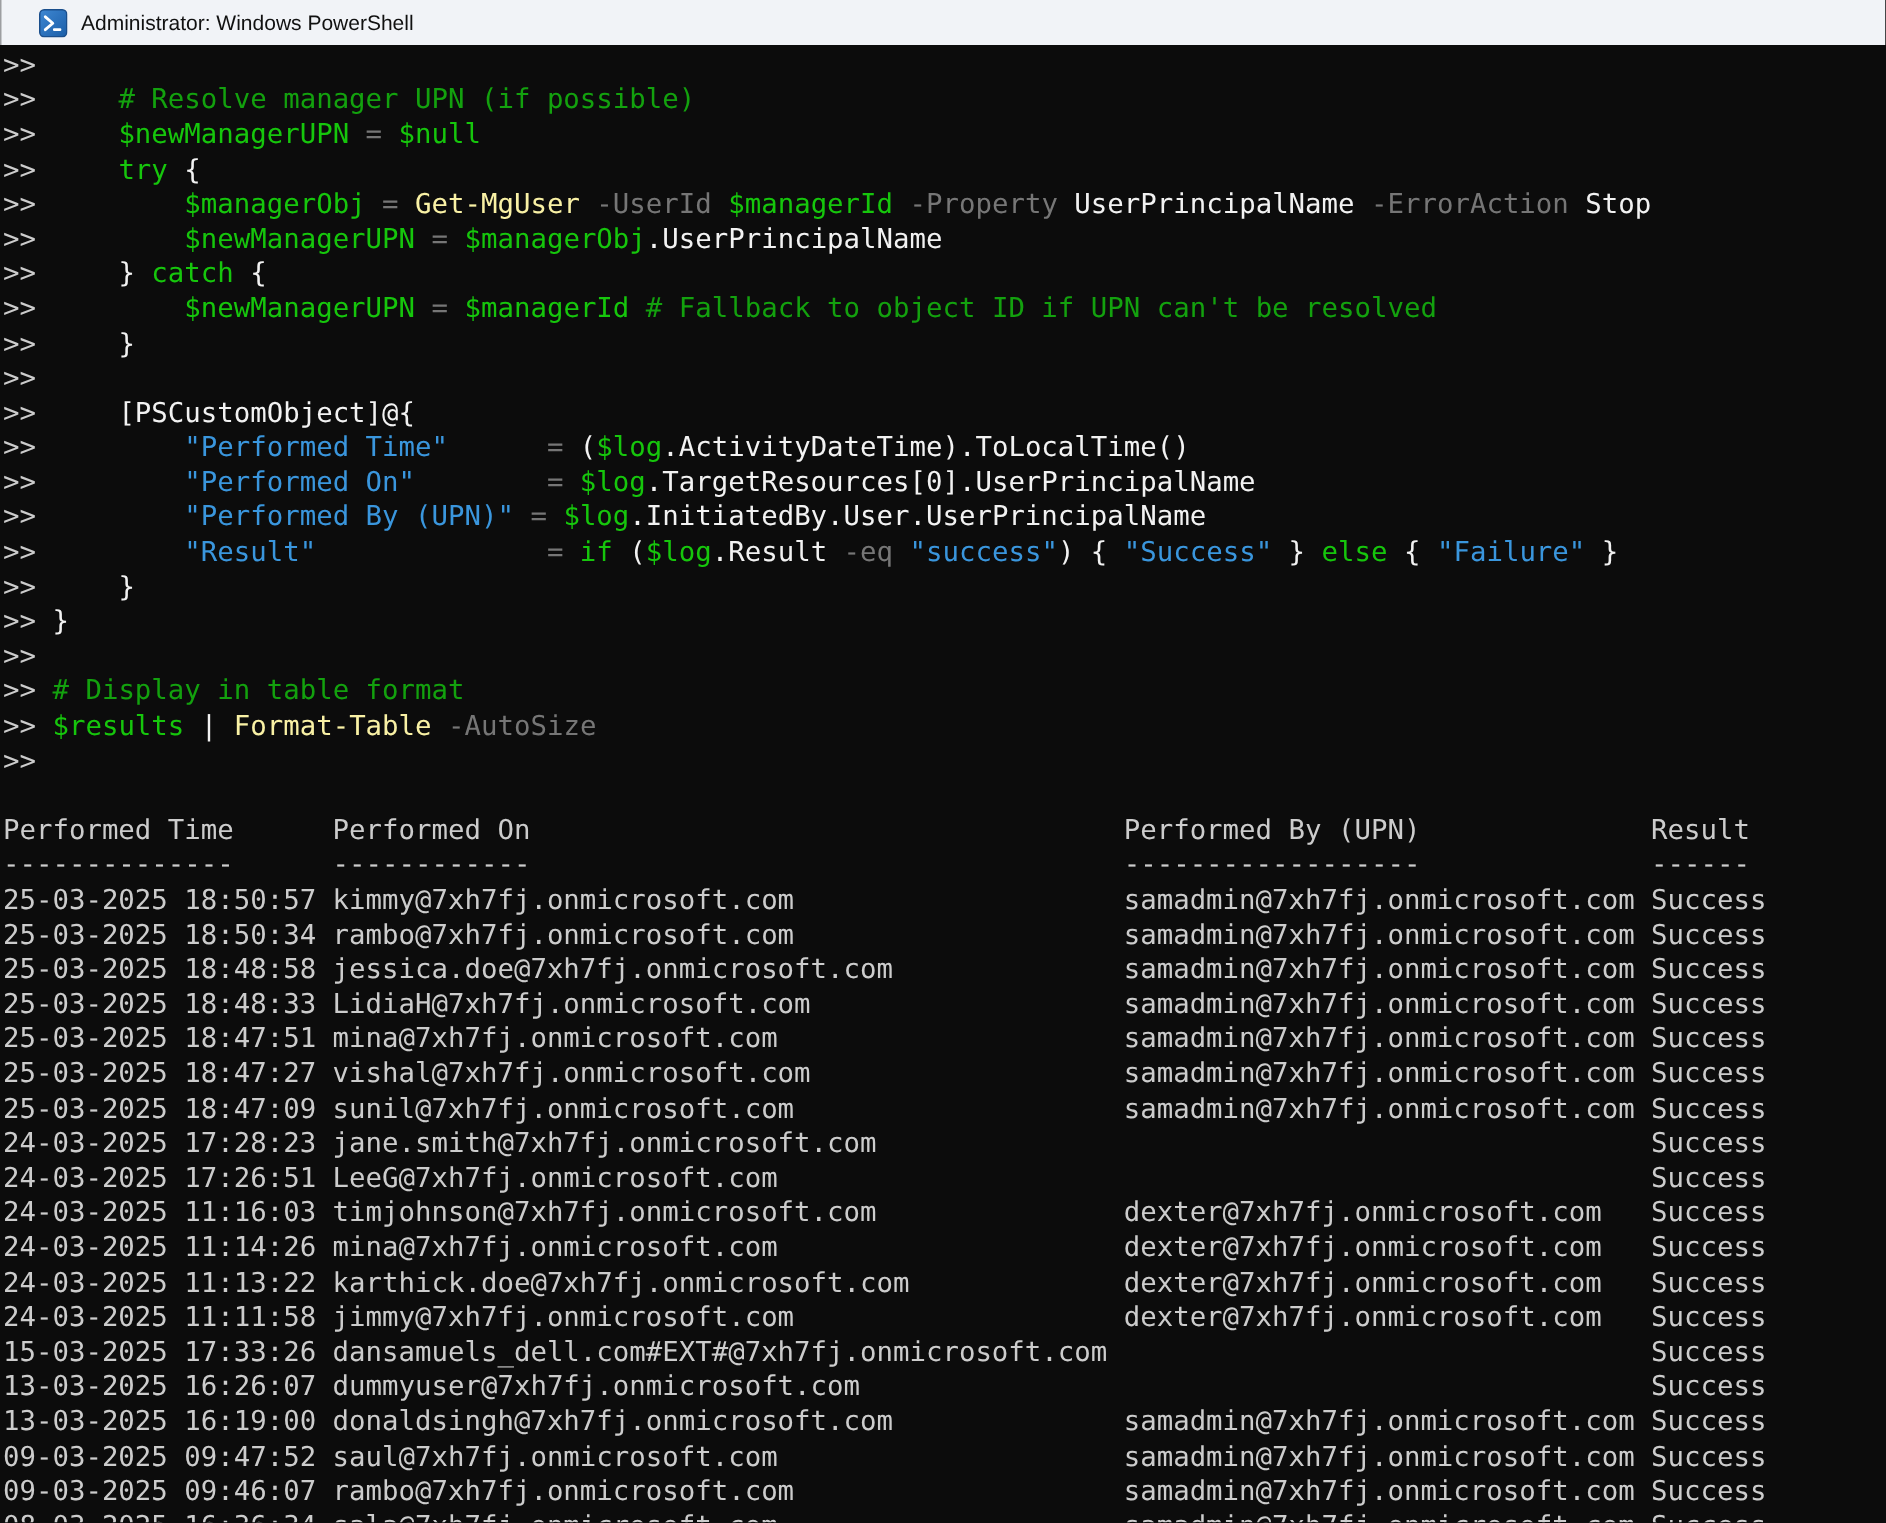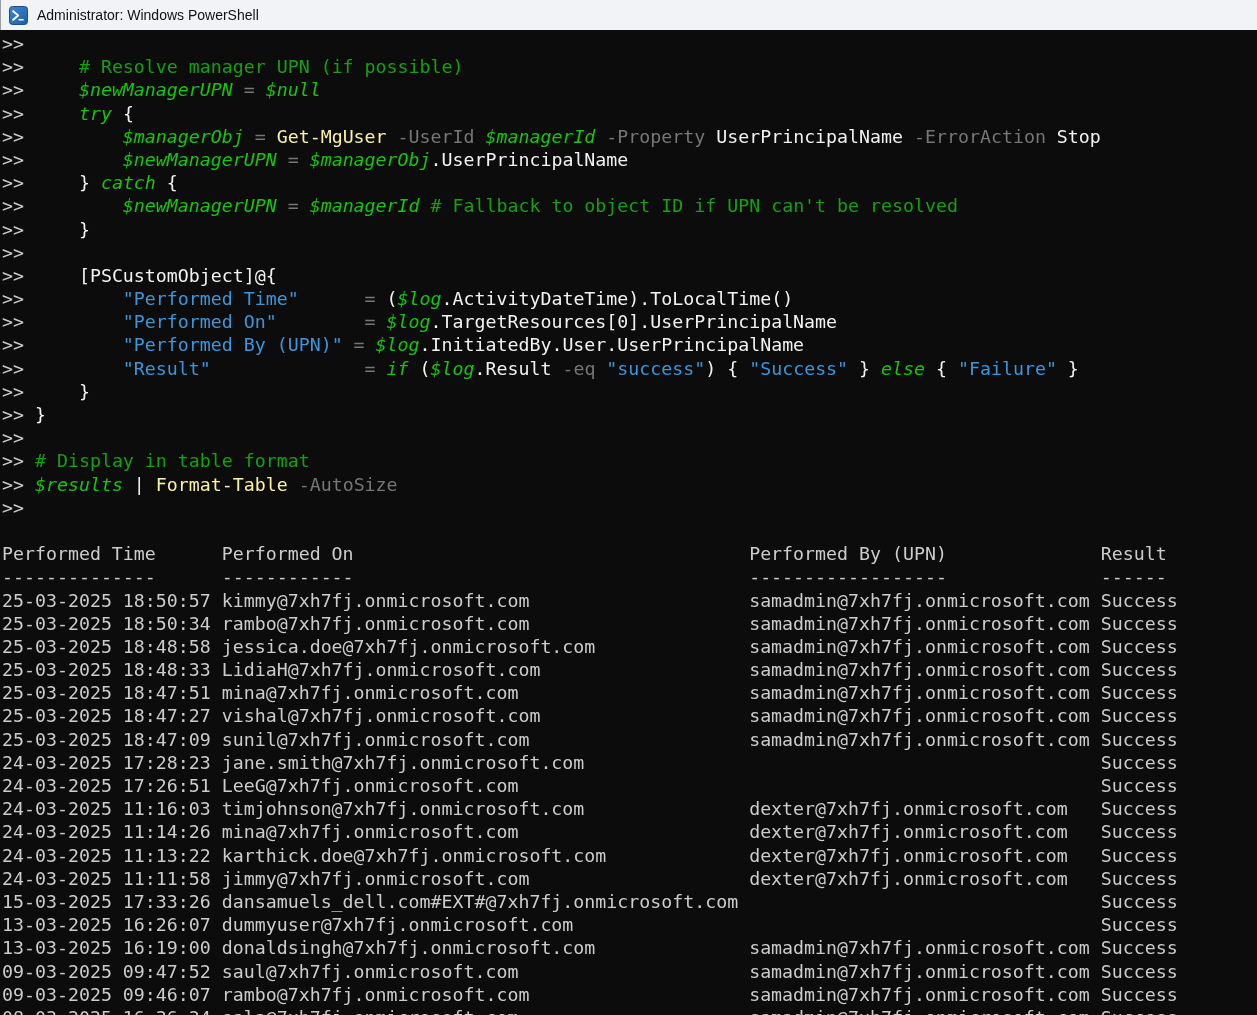--- a/index.html
+++ b/index.html
@@ -5,21 +5,21 @@
   html,body{margin:0;padding:0;}
   body{
     width:1257px;height:1015px;overflow:hidden;
     background:var(--bg,#0C0C0C);
     position:relative;
   }
   .titlebar{
     height:30px;
     background:var(--titlebar-bg,#F1F3F7);
     display:flex;align-items:center;
-    padding-left:8px;gap:9px;
+    padding-left:25px;gap:9px;
     font-family:"Liberation Sans",sans-serif;
     font-size:14px;
     color:var(--titlebar-text,#111111);
     box-sizing:border-box;
     border-left:1px solid rgba(0,0,0,0.35);
   }
   .ps-icon{width:19px;height:19px;display:block;flex:0 0 auto;}
   .terminal{
     height:985px;
     box-sizing:border-box;
@@ -28,21 +28,21 @@
     font-size:18.25px;
     line-height:23.2px;
     white-space:pre;
     color:var(--fg-default,#CCCCCC);
     overflow:hidden;
     cursor:text;
   }
   .line{height:23.2px;}
   .tok-prompt,.tok-default{color:var(--fg-default,#CCCCCC);}
   .tok-comment{color:var(--fg-comment,#13A10E);}
-  .tok-variable,.tok-keyword{color:var(--fg-green,#16C60C);font-style:italic;}
+  .tok-variable,.tok-keyword{color:var(--fg-green,#16C60C);}
   .tok-command{color:var(--fg-command,#F9F1A5);}
   .tok-parameter,.tok-operator{color:var(--fg-gray,#767676);}
   .tok-string{color:var(--fg-string,#3A96DD);}
   .tok-member,.tok-punct,.tok-argument{color:var(--fg-white,#F2F2F2);}
 </style>
 </head>
 <body>
 
 <div class="titlebar">
   <svg class="ps-icon" viewBox="0 0 19 19" xmlns="http://www.w3.org/2000/svg">

